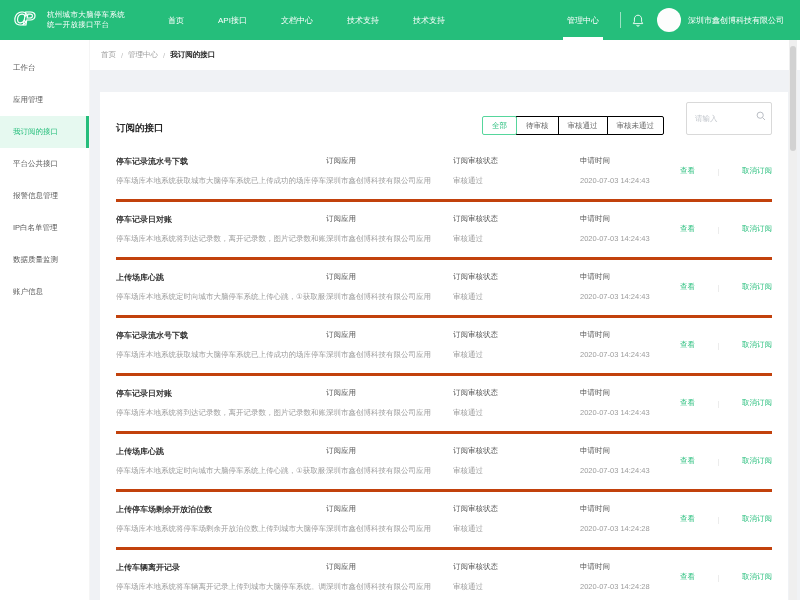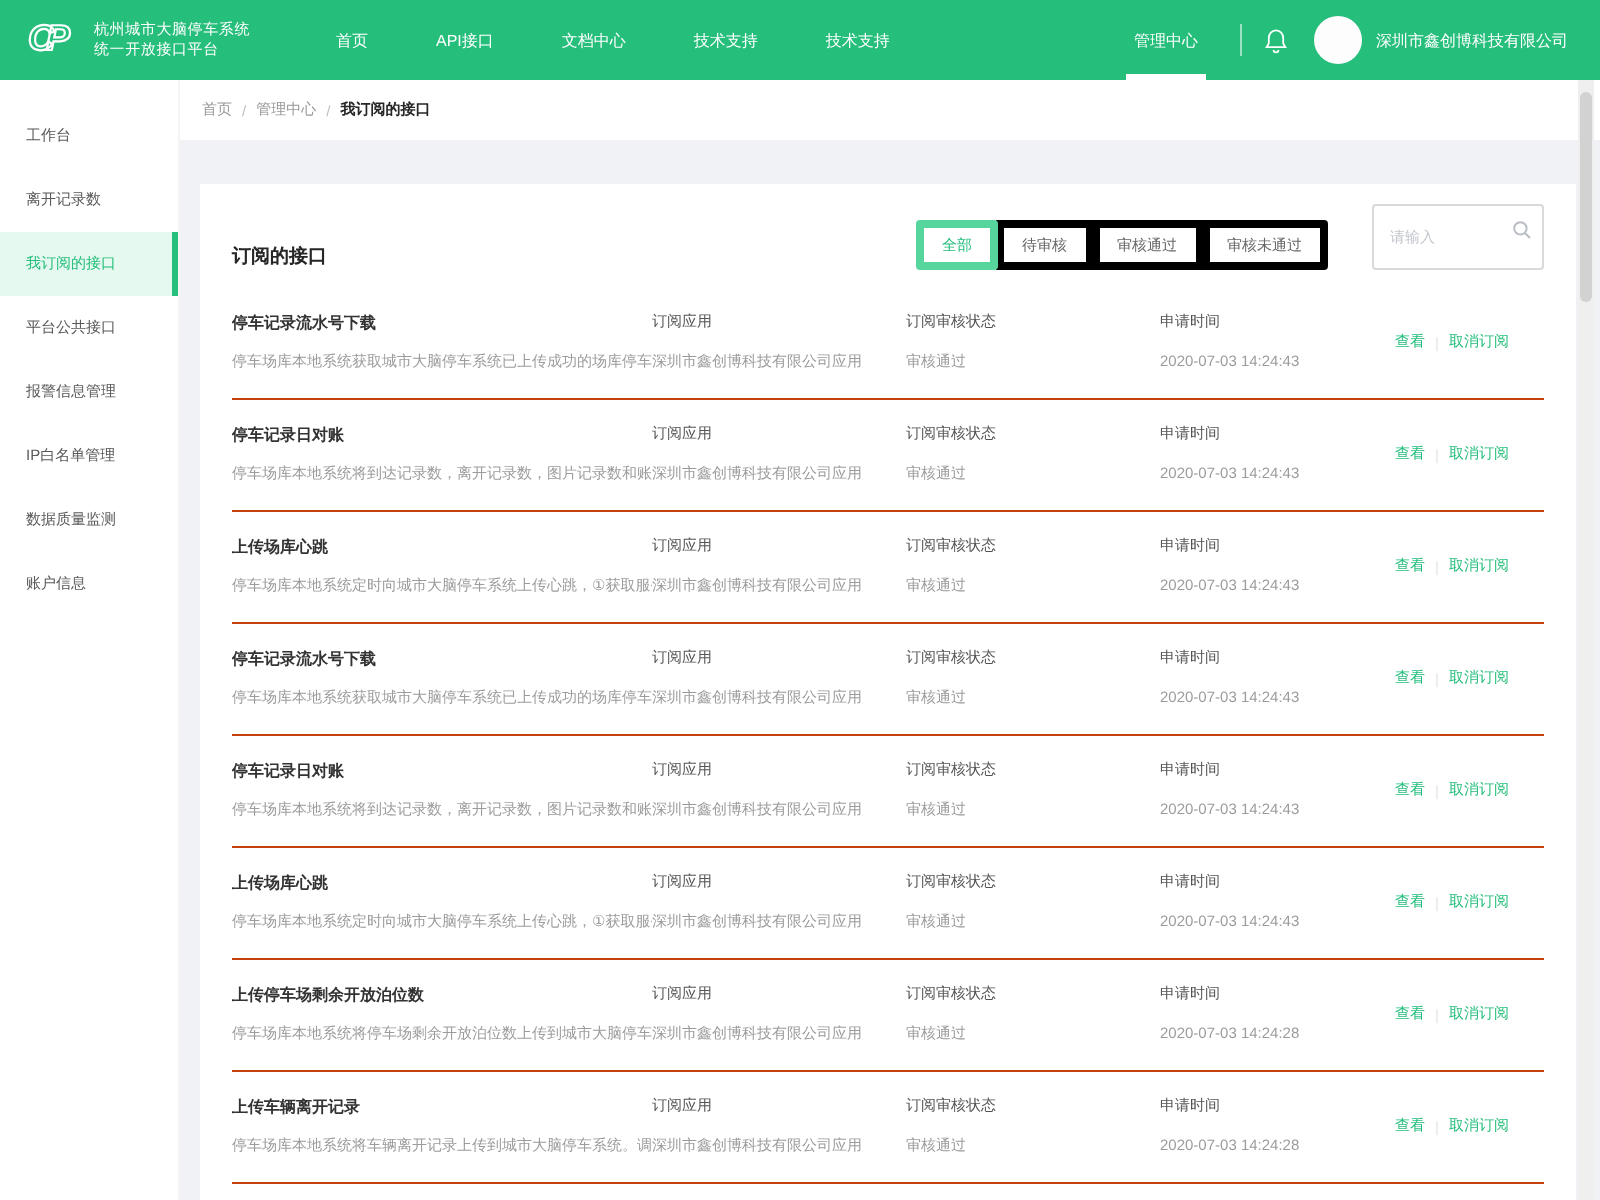--- a/index.html
+++ b/index.html
@@ -35,46 +35,46 @@
   .side-item { height:32px; line-height:32px; padding-left:13px; font-size:7.5px;
                color:#595959; cursor:pointer; white-space:nowrap; overflow:hidden; }
   .side-item.active { background:#e6f9f0; color:#25be7b; border-right:3px solid #25be7b; }
 
   
   .main { position:absolute; top:92px; left:100px; width:688px; height:508px;
           background:#fff; padding:0 16px; overflow:hidden; }
   .panel-head { display:flex; align-items:flex-end; padding-top:10px; }
   .panel-title { font-size:9.5px; font-weight:bold; color:#262626; }
   .filters { display:flex; margin-left:auto; }
-  .filter-btn { font-size:7.5px; color:#666; background:#fff; border:4px solid #000000;
+  .filter-btn { font-size:7.5px; color:#666; background:#fff; border:1px solid #000000;
                 padding:5px 9px; margin-left:-1px; cursor:pointer; line-height:1; }
   .filter-btn:first-child { border-radius:2px 0 0 2px; margin-left:0; }
   .filter-btn:last-child { border-radius:0 2px 2px 0; }
   .filter-btn.active { color:#25be7b; border-color:#56d69c; position:relative; z-index:2; border-radius:2px; }
   .search-box { position:relative; margin-left:22px; }
   .search-input { width:86px; height:33px; border:1px solid #d9d9d9; border-radius:2px;
                   font-size:7.5px; padding:0 20px 0 8px; color:#666; outline:none;
                   font-family:"Liberation Sans","DejaVu Sans",sans-serif; }
   .search-input::placeholder { color:#c3c7cd; }
   .search-icon { position:absolute; right:6px; top:5px; pointer-events:auto; cursor:pointer; }
 
   
   .list { margin-top:9px; }
   .row { display:grid; grid-template-columns:210px 127px 127px 1fr 92px;
-         grid-auto-rows:auto; row-gap:9px; padding:12px 0 13px; border-bottom:1px solid #c2410c; }
+         grid-auto-rows:auto; row-gap:9px; padding:12px 0 13px; border-bottom:3px solid #c2410c; }
   .row-title { grid-area:1/1; font-size:8px; font-weight:bold; color:#333;
                white-space:nowrap; overflow:hidden; padding-right:12px; }
   .row-desc  { grid-area:2/1; font-size:7.5px; color:#9c9c9c;
                white-space:nowrap; overflow:hidden; padding-right:12px; }
   .lab { font-size:7.5px; color:#555; white-space:nowrap; }
   .val { font-size:7.5px; color:#9c9c9c; white-space:nowrap; overflow:hidden; padding-right:8px; }
   .c2r1{grid-area:1/2;} .c2r2{grid-area:2/2;}
   .c3r1{grid-area:1/3;} .c3r2{grid-area:2/3;}
   .c4r1{grid-area:1/4;} .c4r2{grid-area:2/4;}
-  .row-actions { grid-area:1/5/3/6; display:flex; align-items:center; justify-content:center;
+  .row-actions { grid-area:1/5/3/6; display:flex; align-items:center; justify-content:space-between;
                  font-size:7.5px; }
   .action-link { color:#25be7b; cursor:pointer; white-space:nowrap; }
   .action-sep { color:#e3e3e3; margin:0 5px; }
 
   
   .scroll-track { position:absolute; top:40px; right:3px; width:8px; height:560px;
                   background:#efefef; z-index:30; }
   .scroll-thumb { position:absolute; top:6px; left:1px; width:6px; height:105px;
                   background:#d2d2d2; border-radius:3px; }
 </style>
@@ -121,21 +121,21 @@
 <div class="breadcrumb-bar">
   <span class="crumb">首页</span>
   <span class="crumb-sep">/</span>
   <span class="crumb">管理中心</span>
   <span class="crumb-sep">/</span>
   <span class="crumb-current">我订阅的接口</span>
 </div>
 
 <div class="sidebar">
   <div class="side-item">工作台</div>
-  <div class="side-item">离开记录数</div>
+  <div class="side-item">应用管理</div>
   <div class="side-item active">我订阅的接口</div>
   <div class="side-item">平台公共接口</div>
   <div class="side-item">报警信息管理</div>
   <div class="side-item">IP白名单管理</div>
   <div class="side-item">数据质量监测</div>
   <div class="side-item">账户信息</div>
 </div>
 
 <div class="main">
   <div class="panel-head">

